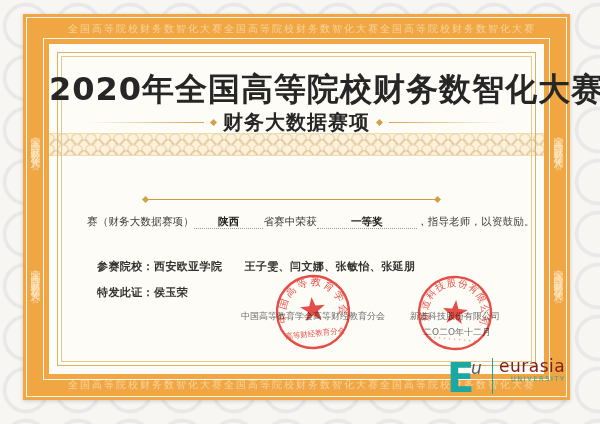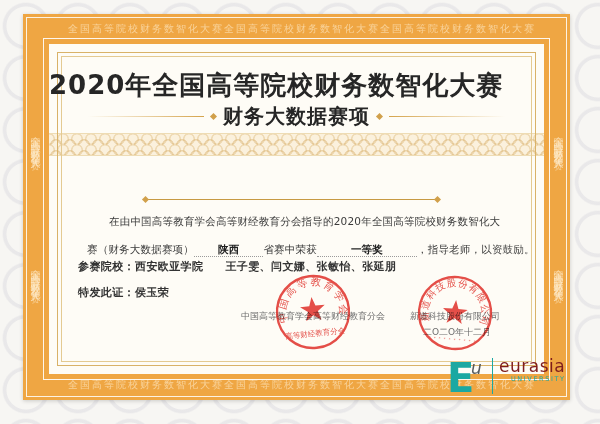--- a/index.html
+++ b/index.html
@@ -39,24 +39,24 @@
     background-color:#fbf1dd;
     background-image:
       radial-gradient(circle at 7px 11px, rgba(0,0,0,0) 4.2px, rgba(219,181,116,.5) 4.8px, rgba(219,181,116,.5) 5.6px, rgba(0,0,0,0) 6.3px),
       radial-gradient(circle at 0px 5px, rgba(0,0,0,0) 4.2px, rgba(219,181,116,.4) 4.8px, rgba(219,181,116,.4) 5.6px, rgba(0,0,0,0) 6.3px),
       radial-gradient(circle at 14px 5px, rgba(0,0,0,0) 4.2px, rgba(219,181,116,.4) 4.8px, rgba(219,181,116,.4) 5.6px, rgba(0,0,0,0) 6.3px);
     background-size:14px 11px;
     border-top:1px solid #eedcb4;border-bottom:1px solid #eedcb4;
   }
   .title{
     position:absolute;left:0;right:0;top:24px;text-align:left;z-index:4;
-    font-size:26px;font-weight:bold;color:#262626;letter-spacing:1px;white-space:nowrap;
+    font-size:32px;font-weight:bold;color:#262626;letter-spacing:1px;white-space:nowrap;
   }
   .subtitle-row{
-    position:absolute;left:0;right:0;top:60px;height:24px;z-index:4;
+    position:absolute;left:0;right:0;top:66px;height:24px;z-index:4;
     display:flex;align-items:center;justify-content:center;gap:7px;
   }
   .subtitle{font-size:20px;font-weight:bold;color:#262626;letter-spacing:1px;white-space:nowrap;}
   .sub-line{height:1px;width:116px;}
   .sub-line.l{background:linear-gradient(to right, rgba(213,164,76,0), #d5a44c);}
   .sub-line.r{background:linear-gradient(to left, rgba(213,164,76,0), #d5a44c);}
   .dia{width:5px;height:5px;background:#d1a04b;transform:rotate(45deg);flex:0 0 auto;}
   .divider{position:absolute;top:152px;left:94px;width:297px;height:7px;z-index:4;}
   .divider .line{position:absolute;left:2px;right:2px;top:3px;height:1px;background:#c79a43;}
   .divider .dia{position:absolute;top:1px;}
@@ -67,21 +67,21 @@
     font-size:10.5px;color:#3b3b3b;line-height:28px;letter-spacing:.2px;
   }
   .body-text .ln{white-space:nowrap;}
   .body-text .ln1{text-indent:22px;}
   .blank{
     display:inline-block;font-weight:bold;color:#222;text-align:right;
     border-bottom:1px dotted #9a9a9a;line-height:14px;
   }
   .blank.province{padding:0 24px;}
   .blank.award{padding:0 34px;}
-  .info-line{position:absolute;left:29px;z-index:4;font-size:11px;font-weight:600;color:#333;white-space:nowrap;letter-spacing:.4px;}
+  .info-line{position:absolute;left:48px;z-index:4;font-size:11px;font-weight:600;color:#333;white-space:nowrap;letter-spacing:.4px;}
   .info-line.participants{top:215px;}
   .info-line.advisor{top:241px;}
   .info-line .gap{display:inline-block;width:22px;}
   .org-text{position:absolute;z-index:4;font-size:9px;color:#6e6e6e;transform:translateX(-50%);white-space:nowrap;}
   .seal{position:absolute;z-index:5;mix-blend-mode:multiply;opacity:.9;}
   .seal.left-seal{left:222px;top:226px;transform:rotate(-6deg);}
   .seal.right-seal{left:364px;top:227px;transform:rotate(5deg);}
   
   .logo{position:absolute;left:398px;top:310px;width:122px;height:42px;z-index:6;}
   .logo .e-block{
@@ -135,21 +135,20 @@
       <span class="sub-line r"></span>
     </div>
 
     <div class="divider">
       <span class="line"></span>
       <span class="dia l"></span>
       <span class="dia r"></span>
     </div>
 
     <div class="body-text">
-      <div class="ln ln1">在由中国高等教育学会高等财经教育分会指导的2020年全国高等院校财务数智化大</div>
       <div class="ln ln2"><span>赛（财务大数据赛项）</span><span class="blank province">陕西</span><span>省赛中荣获</span><span class="blank award">一等奖</span><span>，指导老师，以资鼓励。</span></div>
     </div>
 
     <div class="info-line participants"><span>参赛院校：</span><span>西安欧亚学院</span><span class="gap"></span><span>王子雯、闫文娜、张敏怡、张延朋</span></div>
 
     <div class="info-line advisor"><span>特发此证：</span><span>侯玉荣</span></div>
 
     <div class="org-text" style="left:264px;top:266px;">中国高等教育学会高等财经教育分会</div>
     <div class="org-text" style="left:406px;top:266px;">新道科技股份有限公司</div>
     <div class="org-text" style="left:408px;top:282px;">二O二O年十二月</div>

